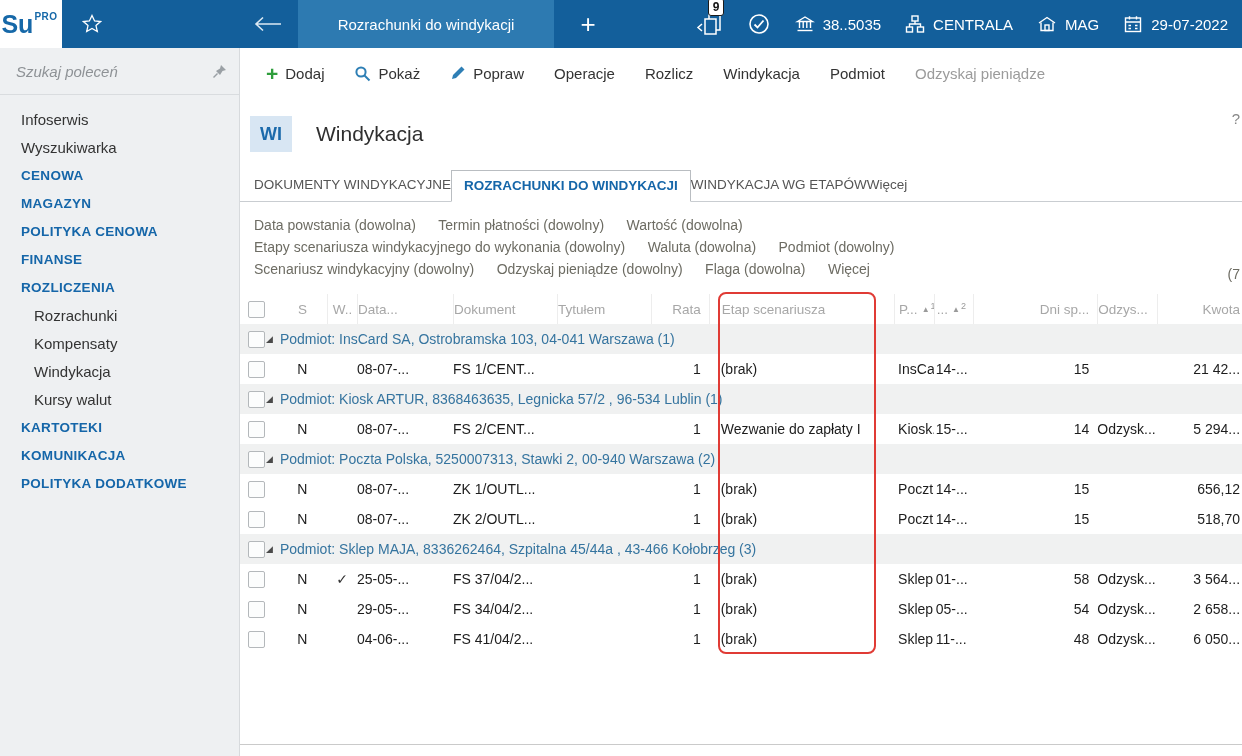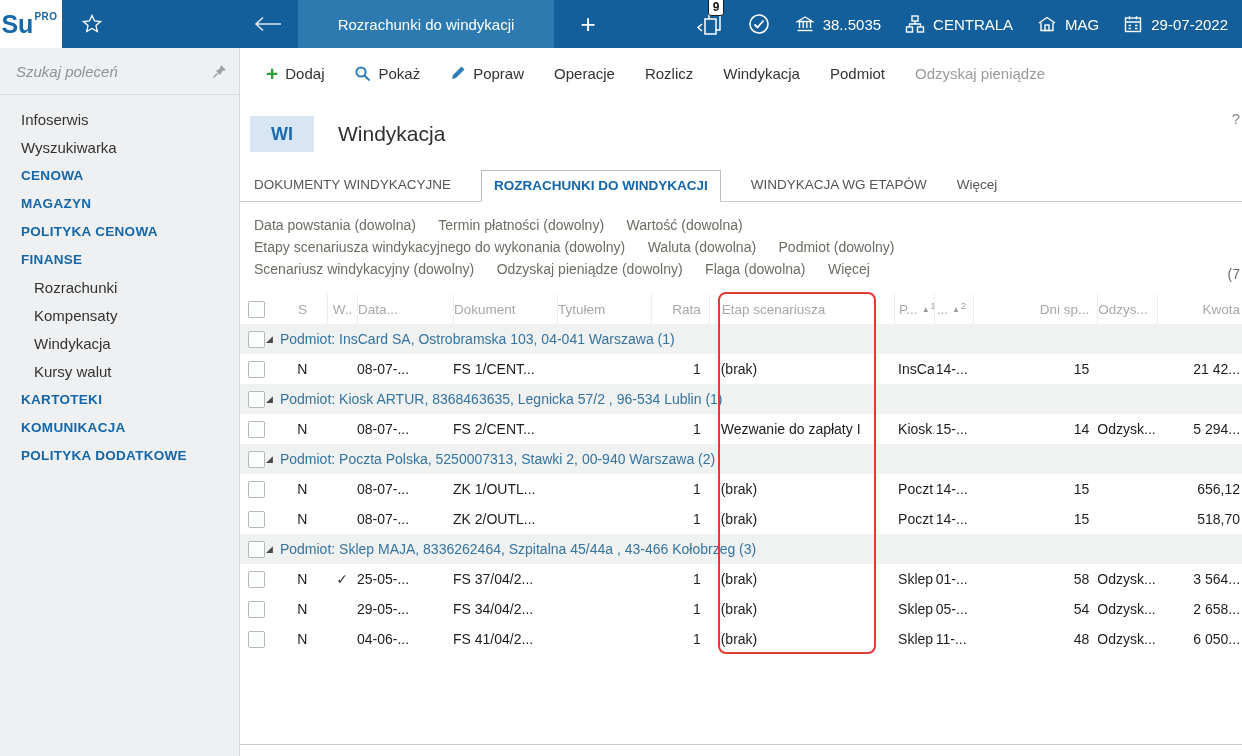--- a/index.html
+++ b/index.html
@@ -39,25 +39,25 @@
 
   
   .main{position:absolute;left:240px;top:48px;right:0;bottom:0;background:#fff;overflow:hidden;}
   .toolbar{height:50px;display:flex;align-items:center;padding-left:26px;gap:30px;}
   .tbi{display:flex;align-items:center;gap:7px;font-size:15px;color:#333;cursor:pointer;white-space:nowrap;}
   .tbi.disabled{color:#9b9b9b;}
   .plus-icon{color:#2f9e3c;font-size:21px;font-weight:bold;line-height:1;}
   .help{position:absolute;top:62px;right:2px;color:#888;font-size:15px;}
 
   .title-row{display:flex;align-items:center;gap:24px;margin:18px 0 0 10px;}
-  .module-badge{width:64px;height:36px;background:#d8e6f3;color:#1b6aab;font-weight:bold;font-size:18px;
+  .module-badge{width:42px;height:36px;background:#d8e6f3;color:#1b6aab;font-weight:bold;font-size:18px;
                 display:flex;align-items:center;justify-content:center;}
   .page-title{font-size:21px;color:#2f2f2f;}
 
-  .tabstrip{display:flex;align-items:flex-end;gap:30px;margin-top:18px;padding-left:14px;
+  .tabstrip{display:flex;align-items:flex-end;margin-top:18px;padding-left:14px;
             border-bottom:1px solid #c9cdd1;}
   .tab{font-size:13.5px;color:#555;padding:7px 0 9px;cursor:pointer;white-space:nowrap;}
   .tab.active{color:#1566a9;font-weight:bold;border:1px solid #b9bdc1;border-bottom:1px solid #fff;
               background:#fff;padding:7px 12px 8px;margin-bottom:-1px;}
 
   .filters{position:relative;padding:12px 0 12px 14px;}
   .f-row{line-height:21px;}
   .f-chip{display:inline-block;margin-right:18px;font-size:14px;color:#6d6c63;cursor:pointer;white-space:nowrap;}
   .f-count{position:absolute;right:2px;bottom:10px;color:#6d6c63;font-size:14px;}
 
@@ -192,20 +192,21 @@
         </svg>
       </span>
     </div>
     <div class="menu">
       <div class="mi">Infoserwis</div>
       <div class="mi">Wyszukiwarka</div>
       <div class="mi cat">CENOWA</div>
       <div class="mi cat">MAGAZYN</div>
       <div class="mi cat">POLITYKA CENOWA</div>
       <div class="mi cat">FINANSE</div>
+      <div class="mi cat">ROZLICZENIA</div>
       <div class="mi sub">Rozrachunki</div>
       <div class="mi sub">Kompensaty</div>
       <div class="mi sub">Windykacja</div>
       <div class="mi sub">Kursy walut</div>
       <div class="mi cat">KARTOTEKI</div>
       <div class="mi cat">KOMUNIKACJA</div>
       <div class="mi cat">POLITYKA DODATKOWE</div>
     </div>
   </nav>
 

